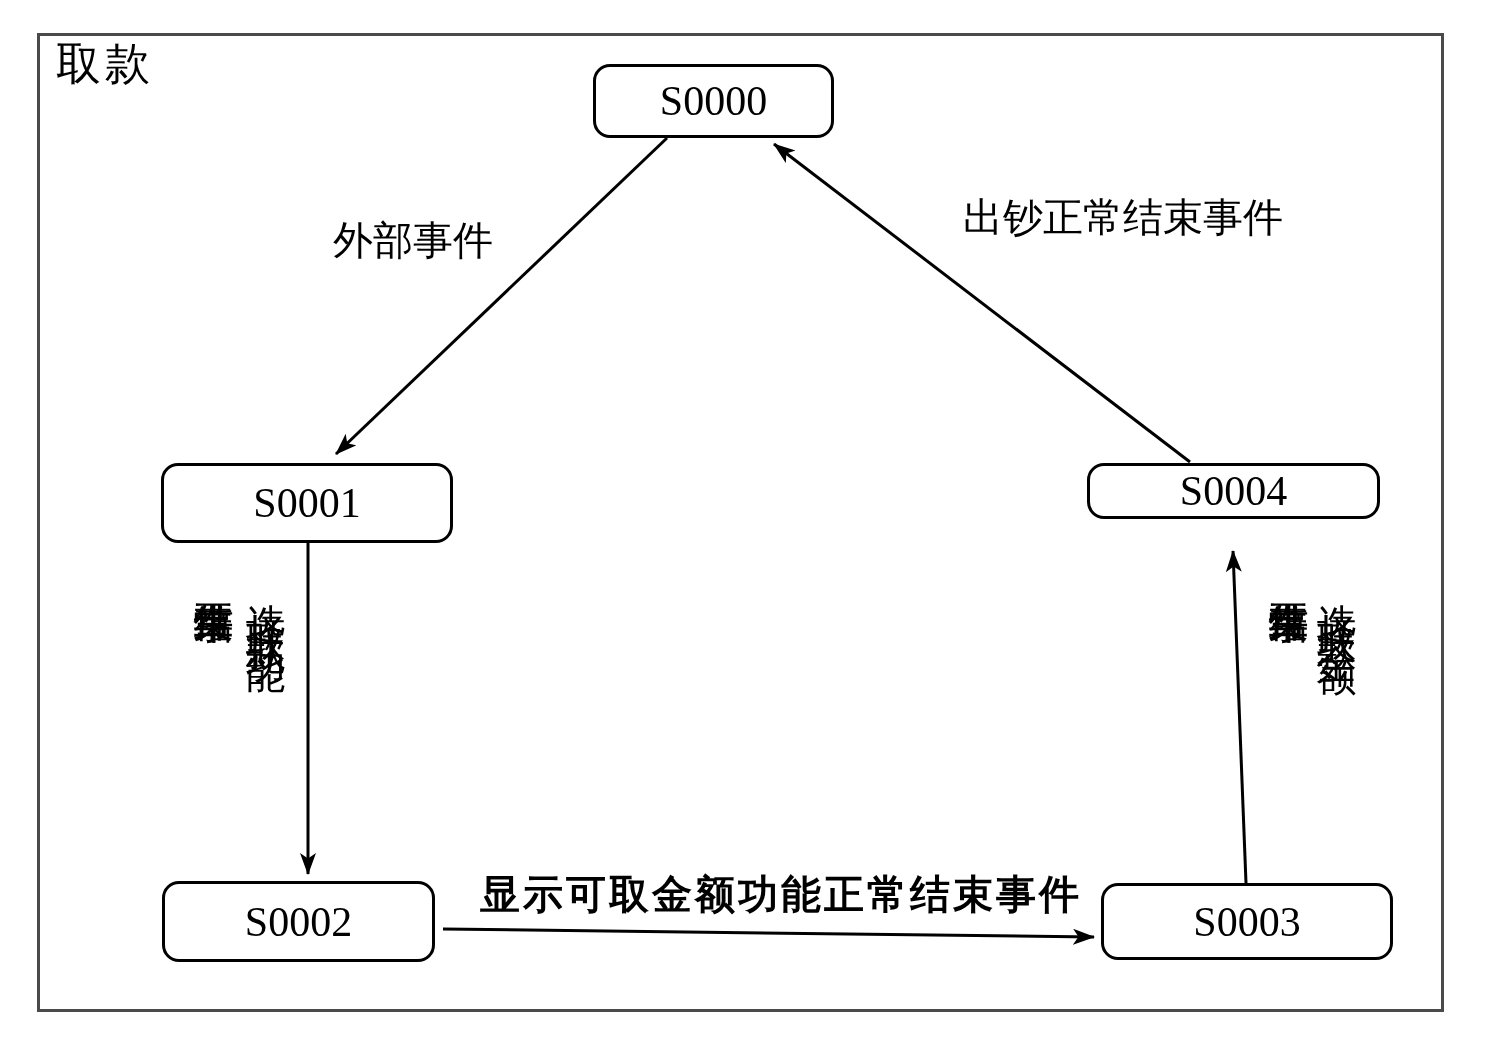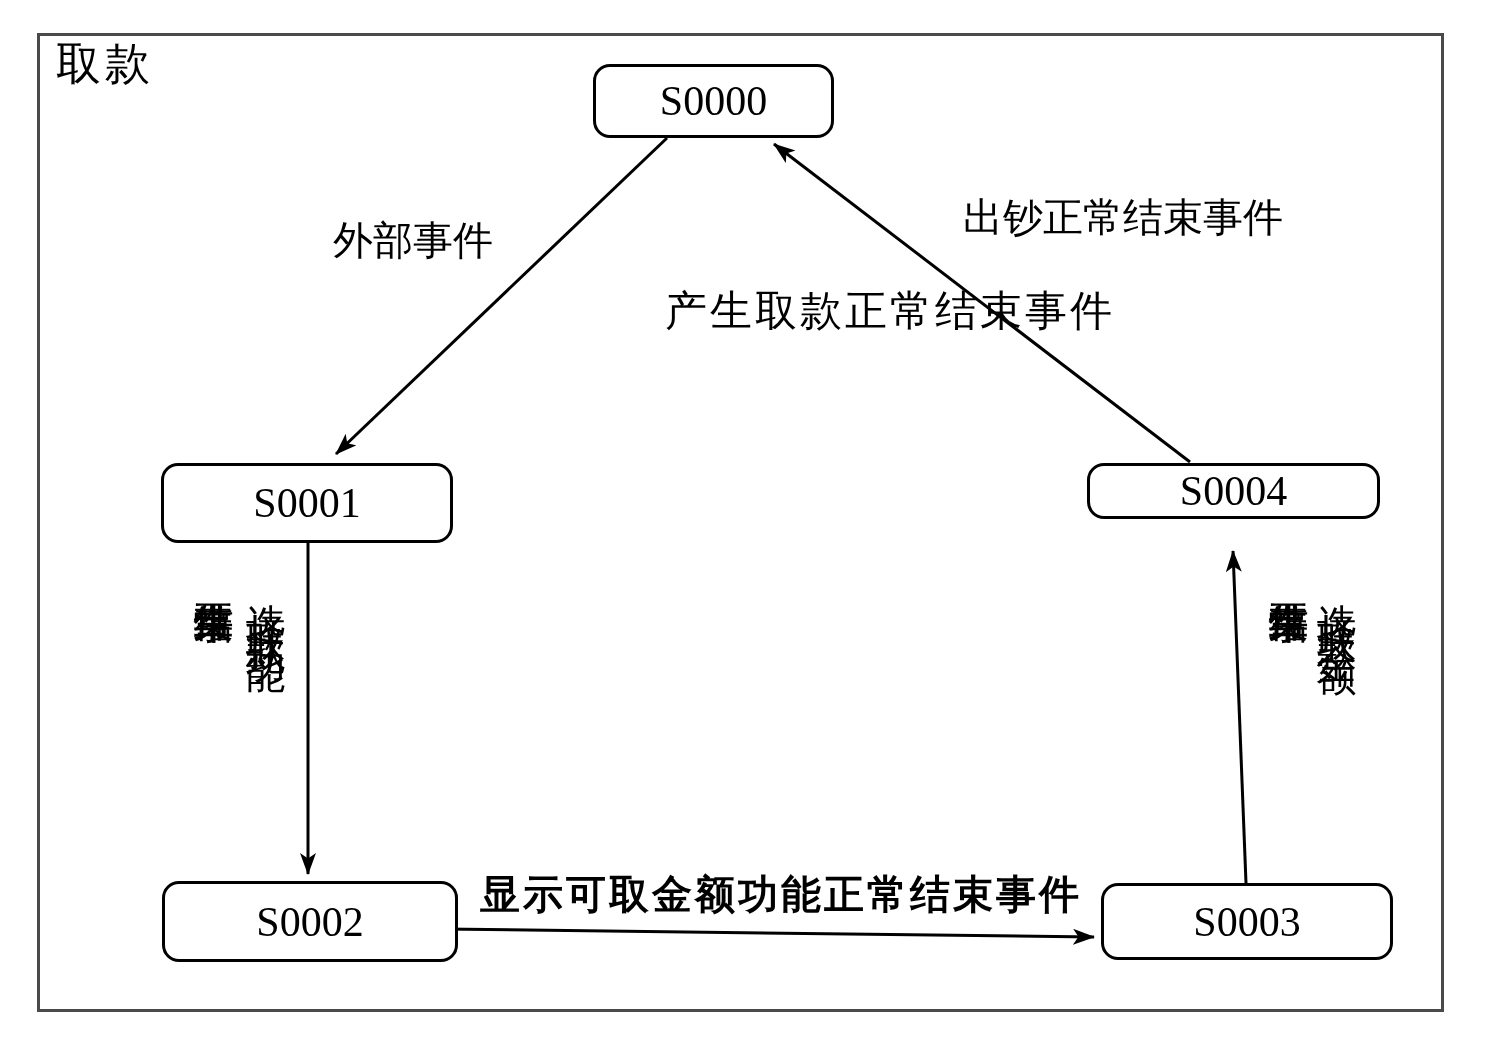--- a/index.html
+++ b/index.html
@@ -43,21 +43,21 @@
     background: #ffffff;
     display: flex;
     align-items: center;
     justify-content: center;
     font-size: 42px;
     z-index: 2;
   }
   #state-s0000 { left: 575px; top: 64px;  width: 241px; height: 74px; margin-left: 18px; }
   #state-s0001 { left: 161px; top: 463px; width: 292px; height: 80px; }
   #state-s0004 { left: 1087px; top: 463px; width: 293px; height: 56px; }
-  #state-s0002 { left: 162px; top: 881px; width: 296px; height: 81px; }
+  #state-s0002 { left: 162px; top: 881px; width: 273px; height: 81px; }
   #state-s0003 { left: 1101px; top: 883px; width: 292px; height: 77px; }
 
   .edge-label {
     position: absolute;
     font-size: 40px;
     line-height: 1.05;
     white-space: nowrap;
     z-index: 0;
   }
   .edge-label.vertical {
@@ -86,21 +86,20 @@
 <div class="canvas">
 
   <div class="frame"></div>
 
   <div class="diagram-title">取款</div>
 
   <div class="edge-label" id="label-external">外部事件</div>
 
   <div class="edge-label" id="label-dispense-end">出钞正常结束事件</div>
 
-  <div class="edge-label" id="label-produce-end">产生取款正常结束事件</div>
 
   <div class="edge-label" id="label-show-amount">显示可取金额功能正常结束事件</div>
 
   <div class="edge-label vertical" id="label-left-result">正常结束事件</div>
 
   <div class="edge-label vertical" id="label-left-event">选择取款功能</div>
 
   <div class="edge-label vertical" id="label-right-result">正常结束事件</div>
 
   <div class="edge-label vertical" id="label-right-event">选择取款金额</div>

